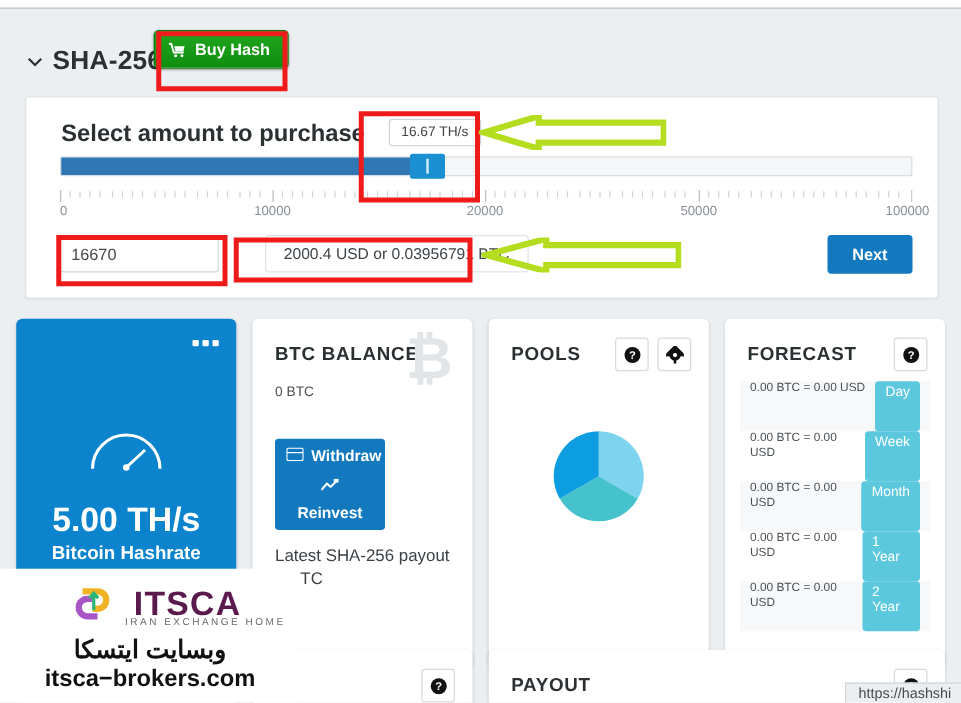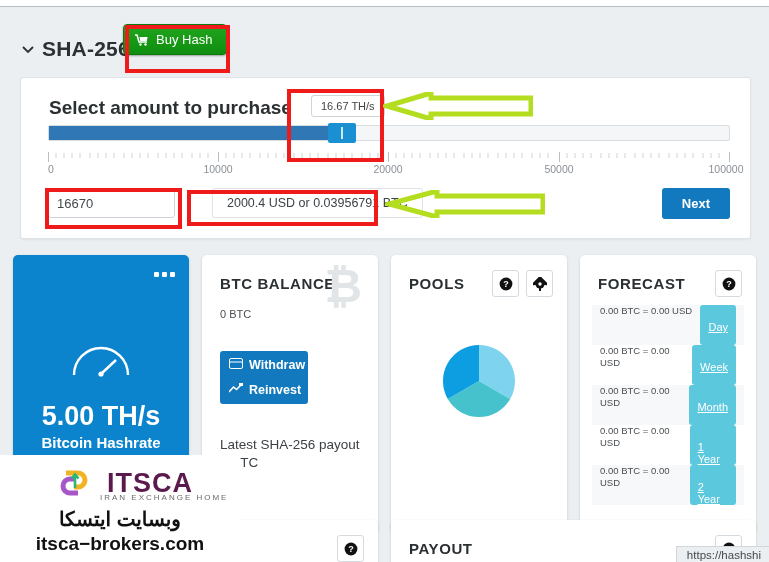--- a/index.html
+++ b/index.html
@@ -12,21 +12,21 @@
   .topbar{position:absolute;left:0;top:0;width:769px;height:6px;background:#fff;border-bottom:1px solid #b9bdc0;}
 
   
   .algo-header{position:absolute;left:20px;top:32px;display:flex;align-items:center;height:34px;}
   .chevron{width:16px;height:16px;margin-right:6px;display:block;}
   .algo-title{font-size:21px;font-weight:bold;color:#2b3033;letter-spacing:.2px;}
   .buy-wrap{position:absolute;left:123px;top:24px;}
   .buy-hash{
     background:linear-gradient(#21a51d,#0f8e10);
     border:1px solid #0b7a0c;border-radius:4px;color:#fff;
-    font-size:13px;font-weight:normal;padding:7px 14px 7px 11px;
+    font-size:13px;font-weight:bold;padding:7px 14px 7px 11px;
     display:flex;align-items:center;gap:7px;cursor:pointer;
     box-shadow:0 1px 2px rgba(0,0,0,.35);
   }
   .cart{width:14px;height:12px;display:block;}
 
   
   .panel{
     position:absolute;left:20px;top:77px;width:729px;height:160px;
     background:#fff;border:1px solid #dfe3e6;border-radius:3px;
     box-shadow:0 1px 2px rgba(0,0,0,.05);
@@ -77,36 +77,36 @@
   .card-std{width:176px;height:278px;padding:0;}
   .card-title{position:absolute;left:18px;top:20px;font-size:15px;font-weight:bold;letter-spacing:.6px;color:#2b3033;}
   .btc-glyph{position:absolute;right:16px;top:8px;font-size:46px;font-weight:bold;color:#e2e5e7;line-height:1;}
   .btc-amount{position:absolute;left:18px;top:53px;font-size:11px;color:#4a4f53;}
   .stack-btn{
     position:absolute;left:18px;width:88px;background:#1279bf;color:#fff;border:none;
     font-size:12.5px;font-weight:bold;display:flex;align-items:center;gap:6px;padding:7px 9px;
     cursor:pointer;font-family:"Liberation Sans",sans-serif;
   }
   .btn-withdraw{top:96px;border-radius:3px 3px 0 0;}
-  .btn-reinvest{top:121px;border-radius:0 0 3px 3px;}
+  .btn-reinvest{top:121px;border-radius:0 0 3px 3px;flex-direction:column;}
   .latest-label{position:absolute;left:18px;top:181px;font-size:13.5px;color:#3d4246;line-height:18px;width:150px;}
 
   .icon-btn{
     width:27px;height:27px;border:1px solid #d5dade;border-radius:3px;background:#fff;
     display:flex;align-items:center;justify-content:center;cursor:pointer;padding:0;
   }
   .hdr-icons{position:absolute;right:14px;top:15px;display:flex;gap:7px;}
 
   .pie-wrap{position:absolute;left:50%;top:88px;transform:translateX(-50%);}
 
   .fc-list{position:absolute;left:12px;right:12px;top:50px;}
   .fc-row{display:flex;justify-content:space-between;height:40px;padding:0 8px;}
   .fc-row:nth-child(odd){background:#f7f8f9;}
   .fc-text{font-size:9.5px;color:#4a4f53;line-height:12px;}
-  .fc-badge{background:#5bc8de;color:#fff;border-radius:3px;font-size:11px;padding:16px 8px;cursor:pointer;text-decoration:underline;}
+  .fc-badge{background:#5bc8de;color:#fff;border-radius:3px;font-size:11px;padding:3px 8px;cursor:pointer;}
 
   
   .bottom-row{position:absolute;left:13px;top:520px;width:745px;display:flex;gap:13px;}
   .bcard{background:#fff;border-radius:5px;box-shadow:0 1px 3px rgba(0,0,0,.14);height:60px;position:relative;}
   .bcard-a{width:176px;}
   .bcard-b{width:176px;}
   .bcard-c{width:365px;}
   .bcard-title{position:absolute;left:18px;top:20px;font-size:15px;font-weight:bold;letter-spacing:.6px;color:#2b3033;}
   .bcard-icon{position:absolute;right:14px;top:15px;}
 

